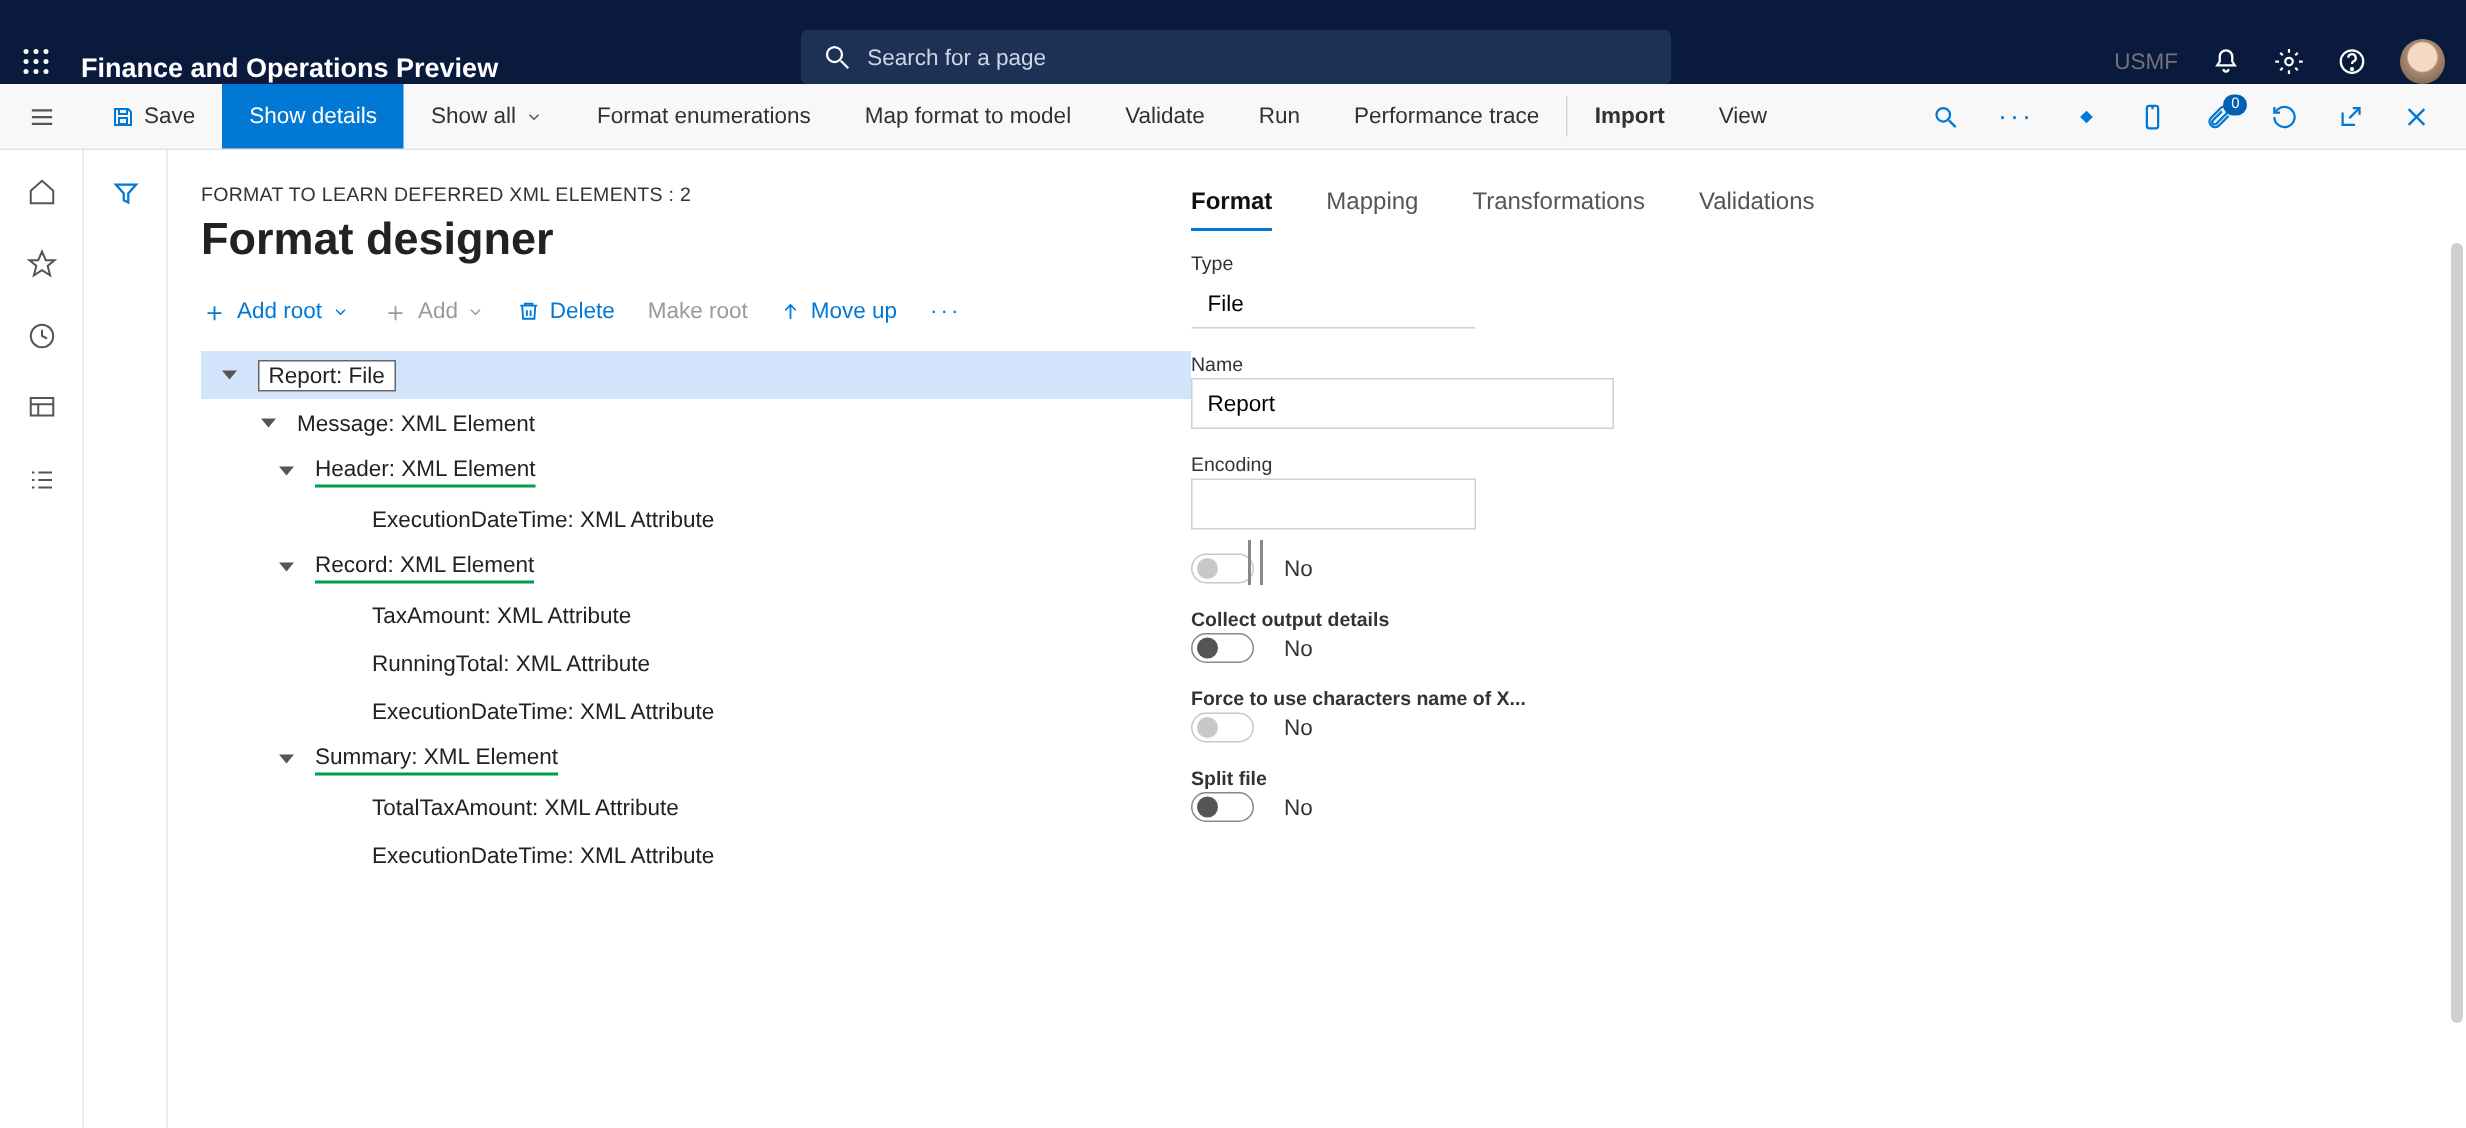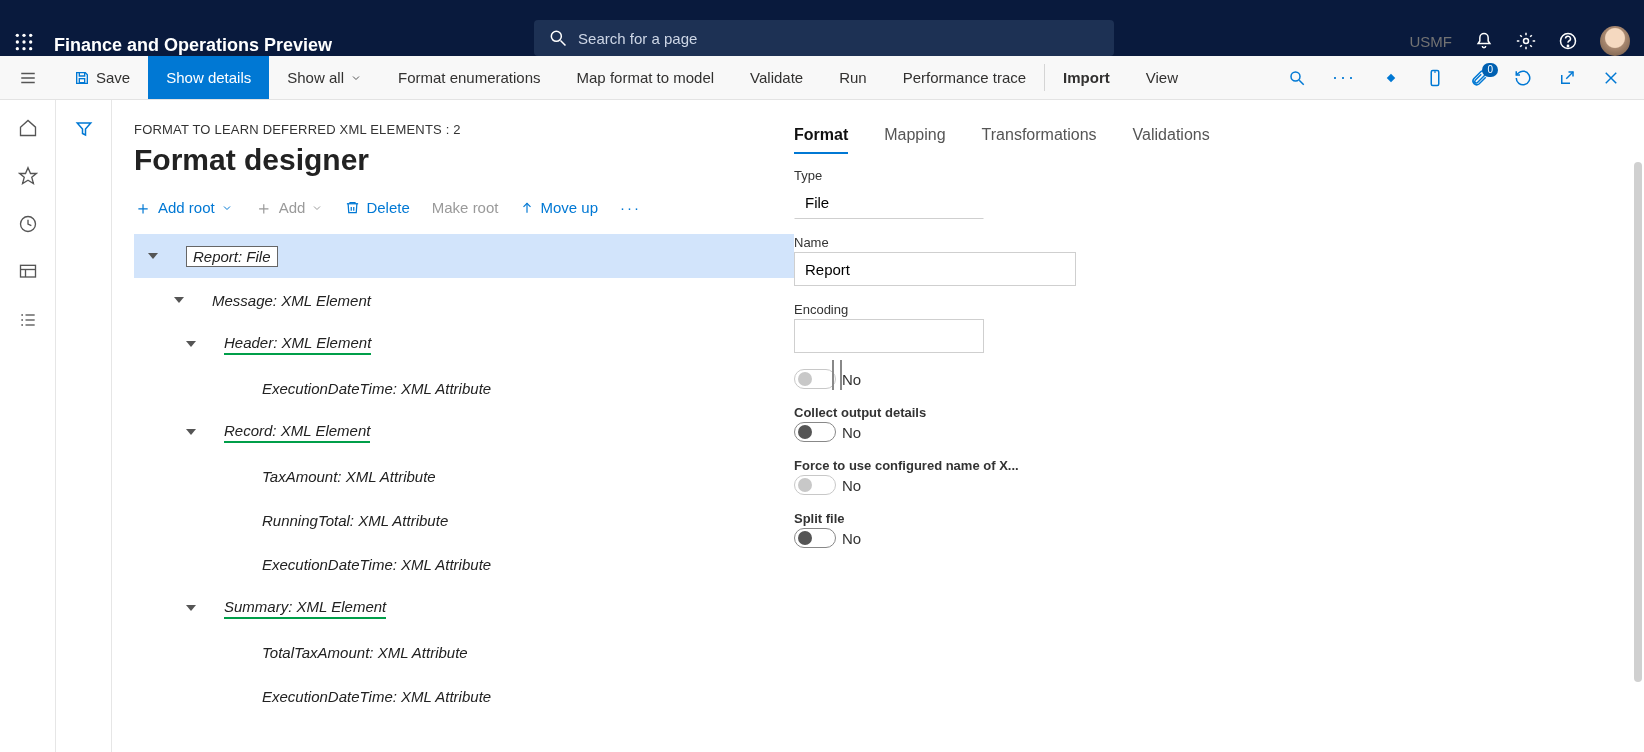--- a/index.html
+++ b/index.html
@@ -103,26 +103,25 @@
   .breadcrumb { font-size: 13px; color: #333; letter-spacing: .2px; }
   .page-title { font-size: 30px; font-weight: 600; margin-top: 6px; color: #222; }
 
   .actionrow { display: flex; align-items: center; gap: 22px; margin-top: 22px; font-size: 15px; }
   .act { display: flex; align-items: center; gap: 6px; color: #0078D4; cursor: pointer; }
   .act.disabled { color: #9a9a9a; }
 
   
   .tree { margin-top: 18px; font-size: 15px; color: #222; }
   .tree-row {
-    height: 44px;
+    height: 32px;
     display: flex;
     align-items: center;
-    gap: 28px;
+    gap: 14px;
     padding-left: 6px;
-    font-style: italic;
   }
   .tree-row.selected { background: #D2E4FB; }
   .tree-row.selected .sel {
     border: 1px solid #666;
     padding: 1px 6px;
     background: #fff;
   }
   .caret {
     width: 0; height: 0;
     border-left: 5px solid transparent;
@@ -140,21 +139,21 @@
   .tab.active { color: #111; font-weight: 600; border-bottom: 2.5px solid #0078D4; }
   .form { margin-top: 14px; display: flex; flex-direction: column; gap: 16px; }
   .fld-label { font-size: 13px; color: #333; margin-bottom: 2px; }
   .fld-label.bold { font-weight: 600; }
   .txtbox {
     width: 282px; height: 34px;
     font-size: 15px; padding: 0 10px;
     border: 1px solid #cfcfcf;
   }
   .txtbox.ro { border-color: transparent; border-bottom: 1px solid #cfcfcf; background: transparent; }
-  .toggle-row { display: flex; align-items: center; gap: 6px; }
+  .toggle-row { display: flex; align-items: center; gap: 20px; }
   .toggle {
     width: 42px; height: 20px; border-radius: 10px;
     background: #fff; border: 1px solid #888;
     position: relative;
   }
   .toggle .knob {
     width: 14px; height: 14px; border-radius: 50%;
     background: #555; position: absolute; top: 2px; left: 3px;
   }
   .toggle.disabled { border-color: #c8c8c8; }
@@ -464,21 +463,21 @@
           <div>
             <div class="fld-label bold">Collect output details</div>
             <div class="toggle-row">
               <div class="toggle">
                   <div class="knob"></div>
                 </div>
               <span class="toggle-val">No</span>
             </div>
           </div>
           <div>
-            <div class="fld-label bold">Force to use configured name of X...</div>
+            <div class="fld-label bold">Force to use characters name of X...</div>
             <div class="toggle-row">
               <div class="toggle disabled">
                   <div class="knob"></div>
                 </div>
               <span class="toggle-val">No</span>
             </div>
           </div>
           <div>
             <div class="fld-label bold">Split file</div>
             <div class="toggle-row">

